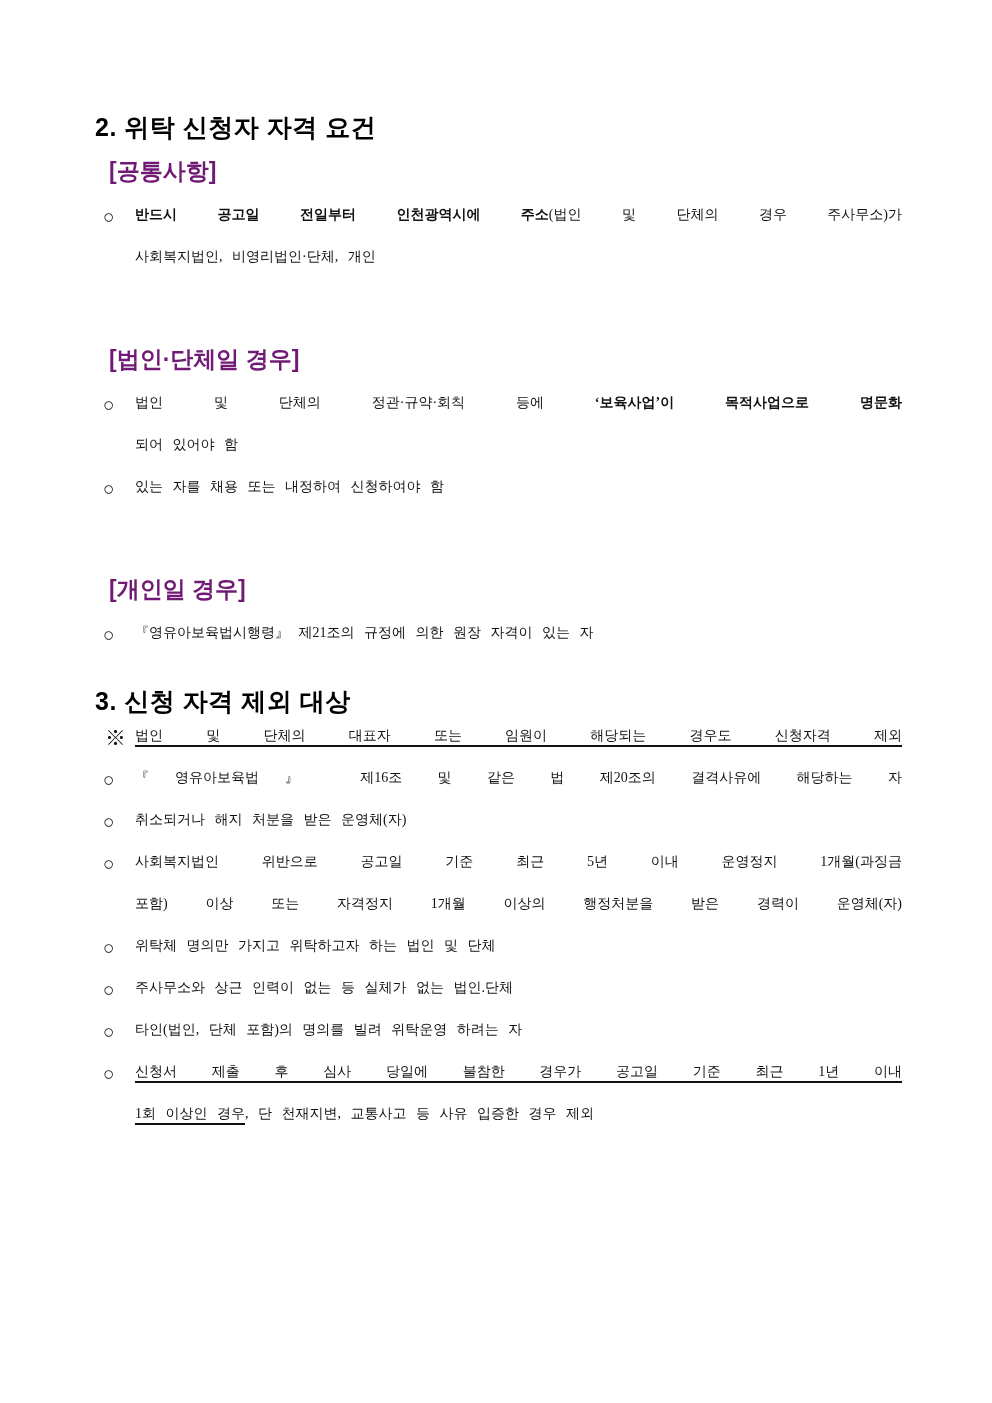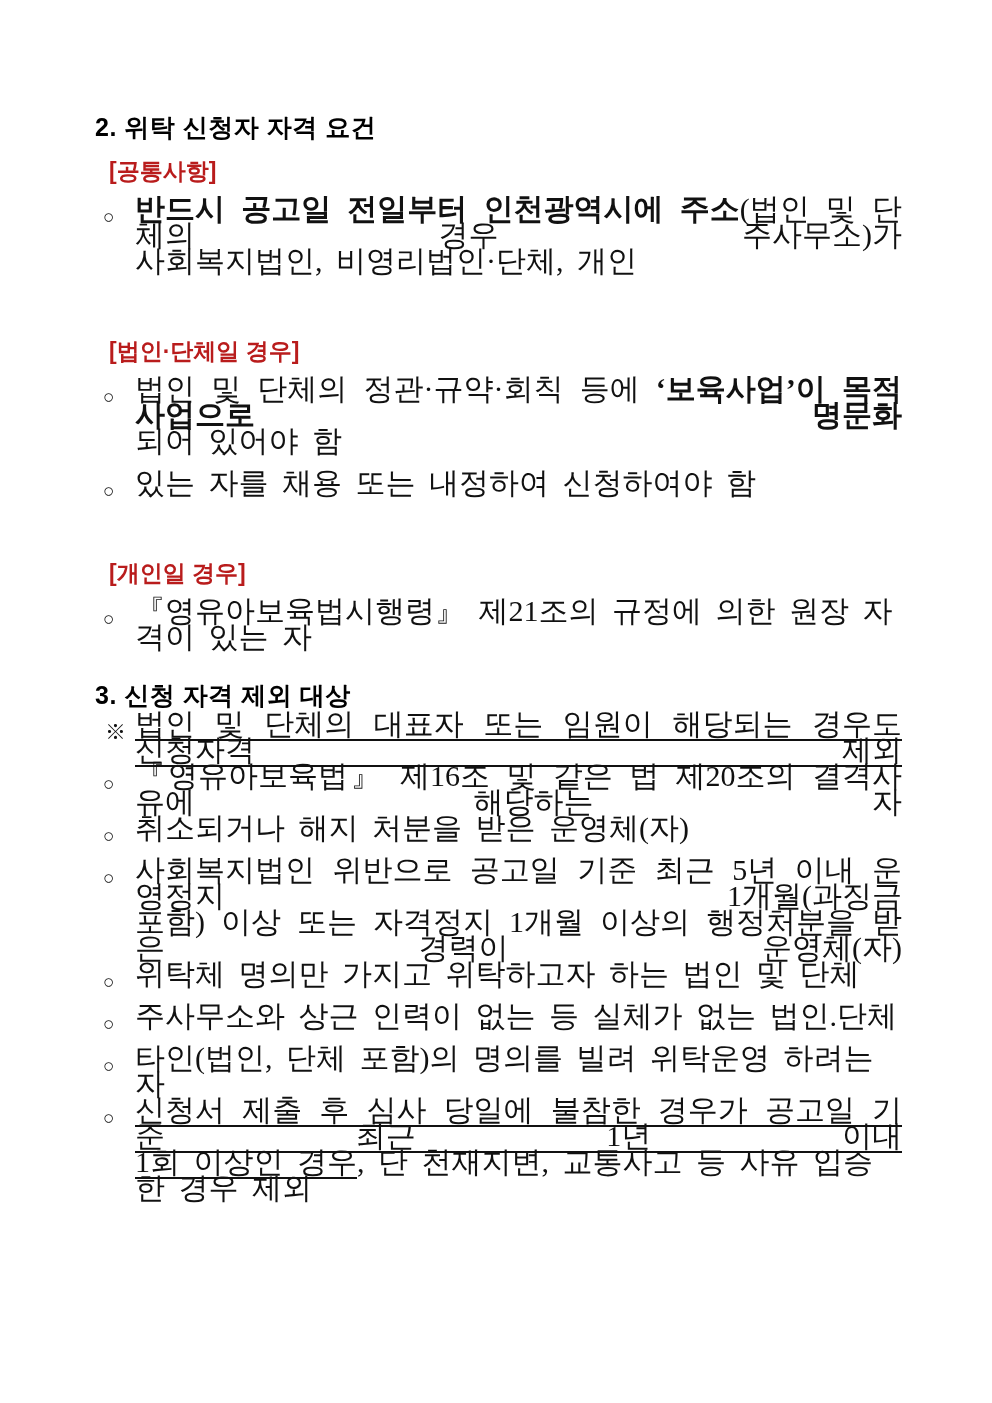--- a/index.html
+++ b/index.html
@@ -32,45 +32,45 @@
   }
   .h-num.sec3 {
     margin-top: 30px;
     margin-bottom: 1px;
   }
   .h-bracket {
     font-family: "Liberation Sans", "DejaVu Sans", sans-serif;
     font-weight: 800;
     font-size: 23px;
     line-height: 30px;
-    color: #b91c1c;
+    color: #701a75;
     margin: 0 0 10px 14px;
   }
   .h-bracket.gap {
-    margin-top: 46px;
+    margin-top: 64px;
   }
   .item {
     position: relative;
     padding-left: 40px;
   }
   .marker {
     position: absolute;
     left: 8px;
     top: 0;
     font-size: 19px;
     line-height: 42px;
     color: #111111;
   }
   .item.ref .marker {
     left: 10px;
     font-size: 21px;
   }
   .line {
-    font-size: 30px;
-    line-height: 26px;
+    font-size: 14px;
+    line-height: 38px;
     min-height: 42px;
     word-spacing: 6px;
     text-align: left;
   }
   .line.stretch {
     text-align: justify;
     text-align-last: justify;
   }
   .b { font-weight: bold; }
   .u {

